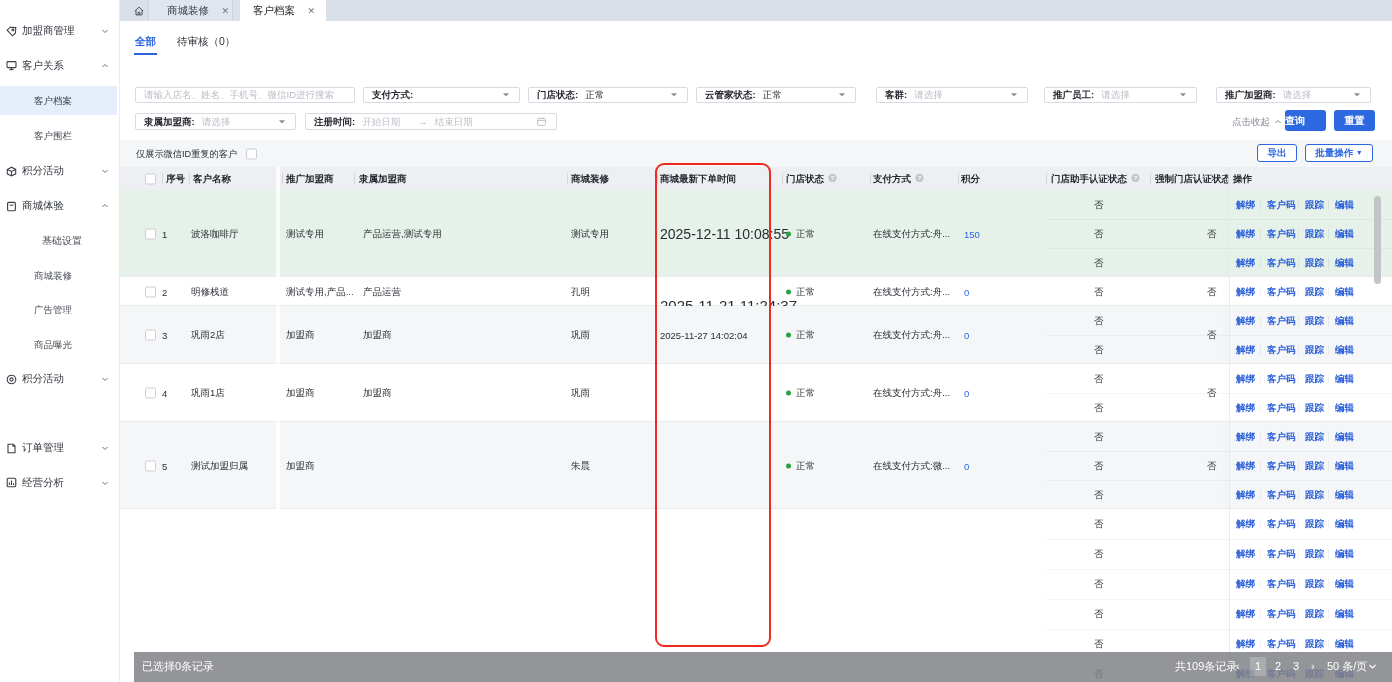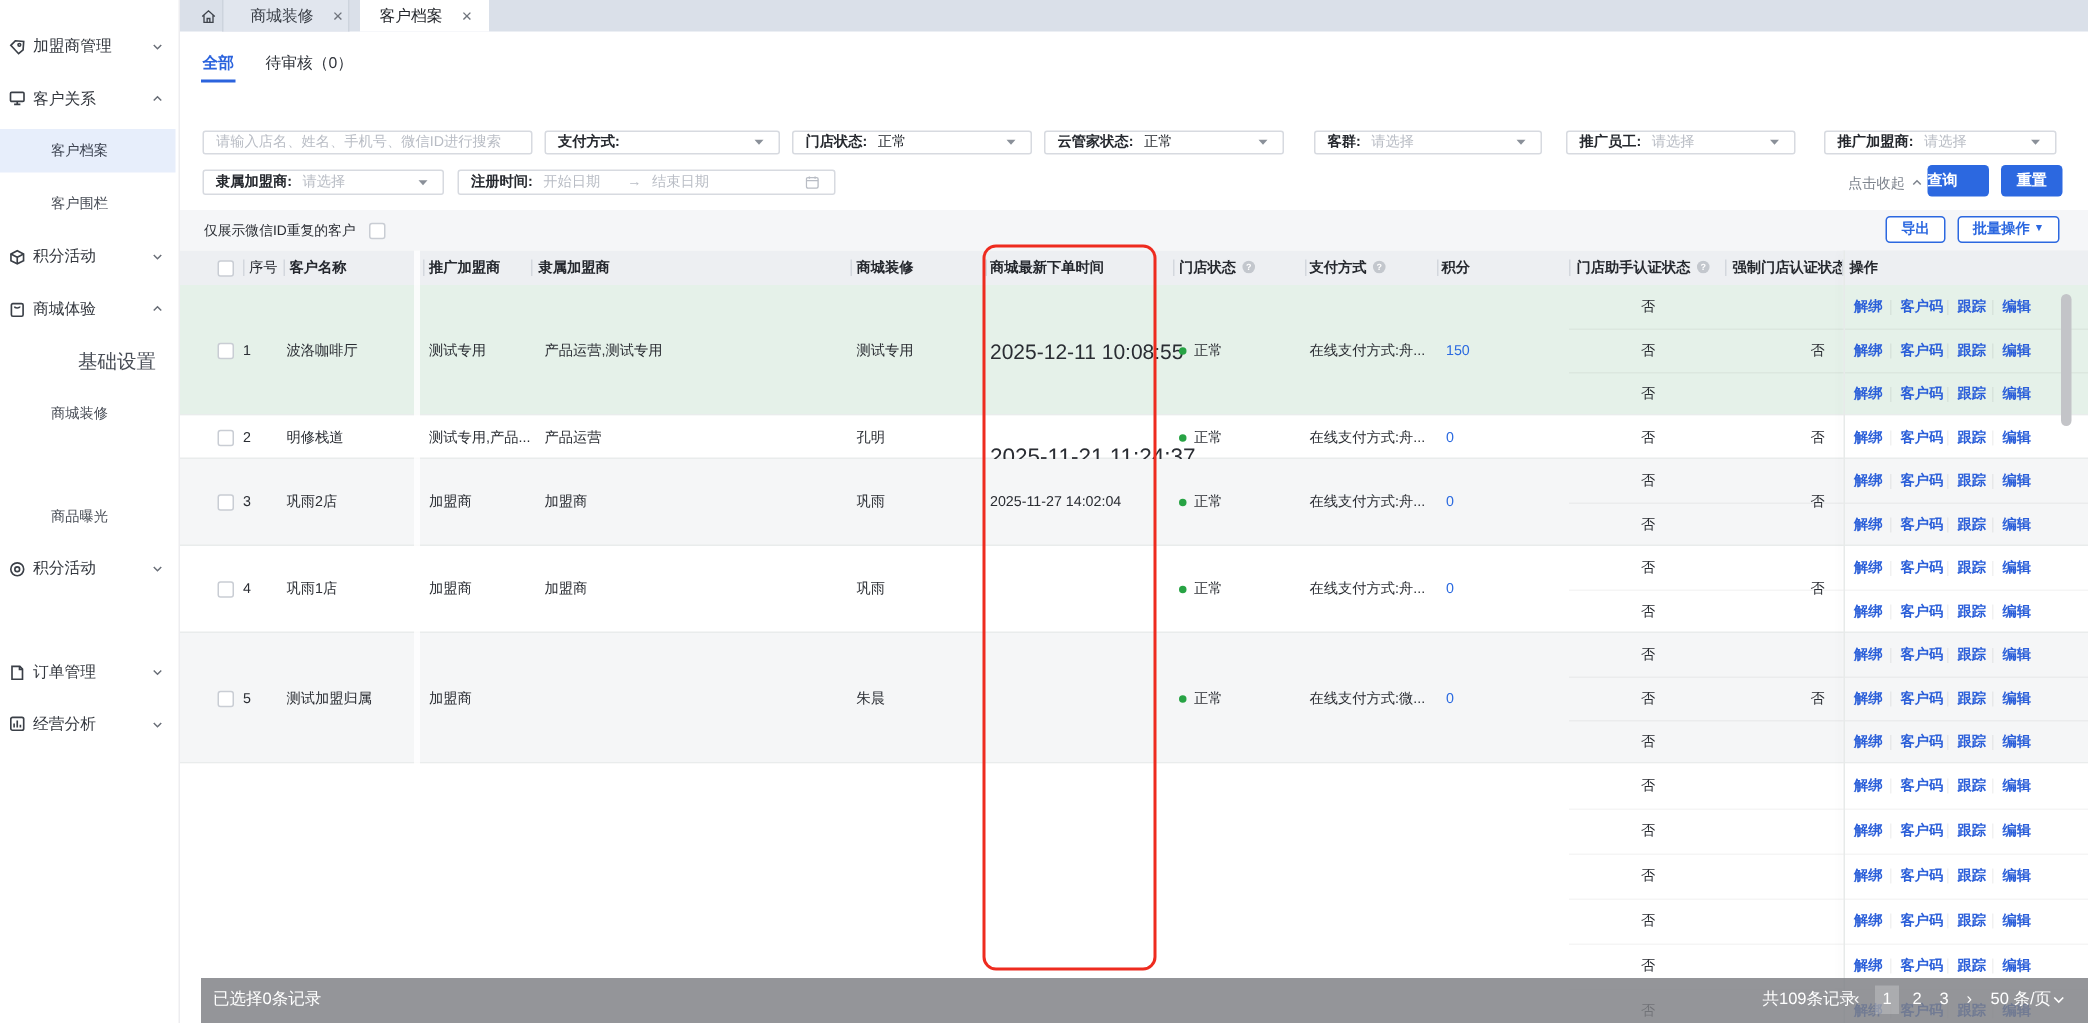--- a/index.html
+++ b/index.html
@@ -81,24 +81,27 @@
       </svg>
     </div>
 <div class="abs" style="left:0;top:86.0px;width:117px;height:29px;background:#e7eefb"></div>
 <div class="abs" style="left:0;top:83.5px;width:120px;height:34px;">
       <span style="position:absolute;left:34px;top:50%;transform:translateY(-50%);font-size:9.5px;color:#3c4250">客户档案</span>
     </div>
 <div class="abs" style="left:0;top:118.5px;width:120px;height:34px;">
       <span style="position:absolute;left:34px;top:50%;transform:translateY(-50%);font-size:9.5px;color:#484d56">客户围栏</span>
     </div>
 <div class="abs" style="left:0;top:224px;width:120px;height:34px;">
-      <span style="position:absolute;left:52px;top:50%;transform:translateY(-50%);font-size:13px;color:#484d56">基础设置</span>
+      <span style="position:absolute;left:42px;top:50%;transform:translateY(-50%);font-size:10px;color:#484d56">基础设置</span>
     </div>
 <div class="abs" style="left:0;top:258.5px;width:120px;height:34px;">
       <span style="position:absolute;left:34px;top:50%;transform:translateY(-50%);font-size:9.5px;color:#484d56">商城装修</span>
+    </div>
+<div class="abs" style="left:0;top:293px;width:120px;height:34px;">
+      <span style="position:absolute;left:34px;top:50%;transform:translateY(-50%);font-size:9.5px;color:#484d56">广告管理</span>
     </div>
 <div class="abs" style="left:0;top:327.5px;width:120px;height:34px;">
       <span style="position:absolute;left:34px;top:50%;transform:translateY(-50%);font-size:9.5px;color:#484d56">商品曝光</span>
     </div>
 </div>
 <div class="abs" style="left:120px;top:0;width:1272px;height:21px;background:#dae0e9;z-index:4">
 <svg width="12" height="12" viewBox="0 0 12 12" style="position:absolute;left:13px;top:5px">
       <path d="M1.8 6 L6 2.2 L10.2 6 M3 5.2 V9.9 H9 V5.2 M5.1 9.9 V7.3 H6.9 V9.9" stroke="#3f444c" fill="none" stroke-width="0.9"></path>
     </svg>
 <div class="abs" style="left:28px;top:0;width:85px;height:21px;background:#e1e6ee;border-left:1px solid #cdd4dd;border-right:1px solid #cdd4dd">
@@ -144,21 +147,21 @@
     </svg></span>
 <div class="abs" style="left:1285px;top:110px;width:41px;height:21px;background:#2c68e0;border-radius:3px;color:#fff;font-size:10px;font-weight:bold;line-height:21px">查询</div>
 <div class="abs" style="left:1334px;top:110px;width:41px;height:21px;background:#2c68e0;border-radius:3px;color:#fff;font-size:10px;font-weight:bold;text-align:center;line-height:21px">重置</div>
 <div class="abs" style="left:120px;top:140px;width:1272px;height:27px;background:#f5f6f8">
     <span style="position:absolute;left:16px;top:50%;transform:translateY(-50%);font-size:9.2px;color:#2a2d33">仅展示微信ID重复的客户</span>
     <div style="position:absolute;left:126px;top:50%;transform:translateY(-50%);width:11px;height:11px;border:1px solid #c9cdd4;border-radius:2px;background:#fff"></div>
   </div>
 <div class="abs" style="left:1257px;top:144px;width:40px;height:18px;background:#fff;border:1px solid #2c68e0;border-radius:3px;color:#2c68e0;font-size:9.5px;font-weight:bold;text-align:center;line-height:16px;z-index:6">导出</div>
 <div class="abs" style="left:1305px;top:144px;width:68px;height:18px;background:#fff;border:1px solid #2c68e0;border-radius:3px;color:#2c68e0;font-size:9.5px;font-weight:bold;text-align:center;line-height:16px;z-index:6">批量操作 <span style="font-size:7px;vertical-align:1px">▼</span></div>
 <div class="abs" style="left:120px;top:167px;width:1272px;height:23px;background:#edeff2;z-index:2">
-<span style="position:absolute;left:46px;top:50%;transform:translateY(-50%);font-size:9.5px;font-weight:normal;color:#25282e;white-space:nowrap">序号</span>
+<span style="position:absolute;left:46px;top:50%;transform:translateY(-50%);font-size:9.5px;font-weight:bold;color:#25282e;white-space:nowrap">序号</span>
 <span style="position:absolute;left:73px;top:50%;transform:translateY(-50%);font-size:9.5px;font-weight:bold;color:#25282e;white-space:nowrap">客户名称</span>
 <span style="position:absolute;left:166px;top:50%;transform:translateY(-50%);font-size:9.5px;font-weight:bold;color:#25282e;white-space:nowrap">推广加盟商</span>
 <span style="position:absolute;left:239px;top:50%;transform:translateY(-50%);font-size:9.5px;font-weight:bold;color:#25282e;white-space:nowrap">隶属加盟商</span>
 <span style="position:absolute;left:451px;top:50%;transform:translateY(-50%);font-size:9.5px;font-weight:bold;color:#25282e;white-space:nowrap">商城装修</span>
 <span style="position:absolute;left:540px;top:50%;transform:translateY(-50%);font-size:9.5px;font-weight:bold;color:#25282e;white-space:nowrap">商城最新下单时间</span>
 <span style="position:absolute;left:666px;top:50%;transform:translateY(-50%);font-size:9.5px;font-weight:bold;color:#25282e;white-space:nowrap">门店状态<svg width="9" height="9" viewBox="0 0 9 9" style="vertical-align:-1.5px;margin-left:4px">
         <circle cx="4.5" cy="4.5" r="4.2" fill="#c3c7cd"></circle>
         <text x="4.5" y="6.6" font-size="6" fill="#fff" text-anchor="middle" font-family="Liberation Sans">?</text>
       </svg></span>
 <span style="position:absolute;left:753px;top:50%;transform:translateY(-50%);font-size:9.5px;font-weight:bold;color:#25282e;white-space:nowrap">支付方式<svg width="9" height="9" viewBox="0 0 9 9" style="vertical-align:-1.5px;margin-left:4px">

